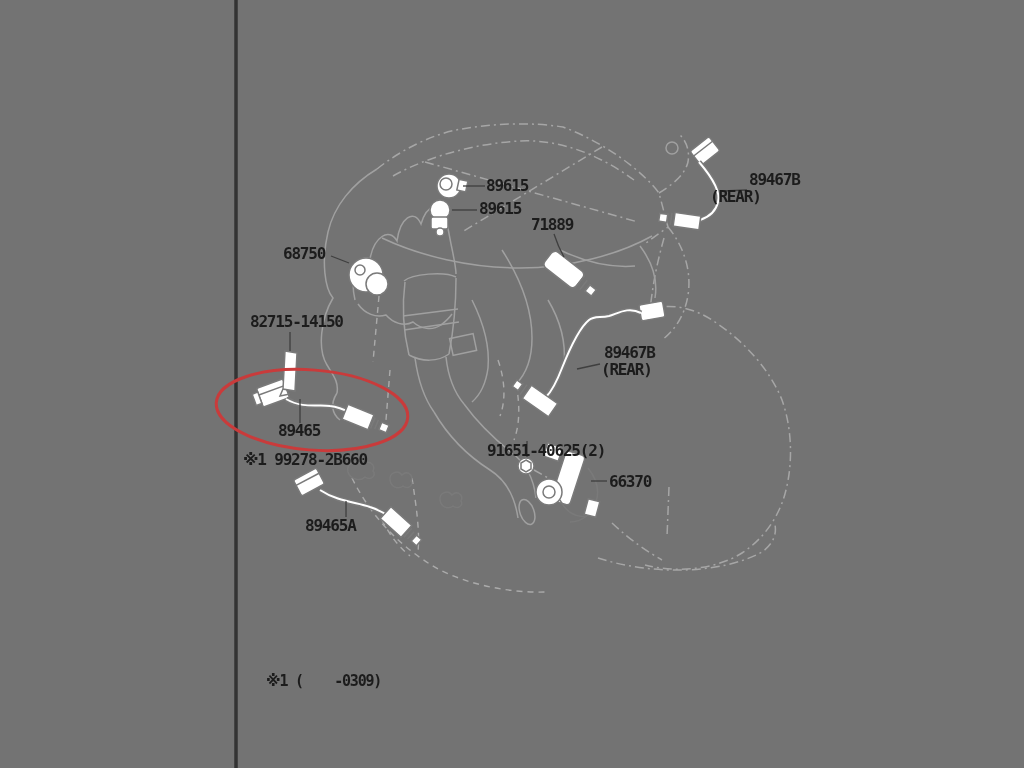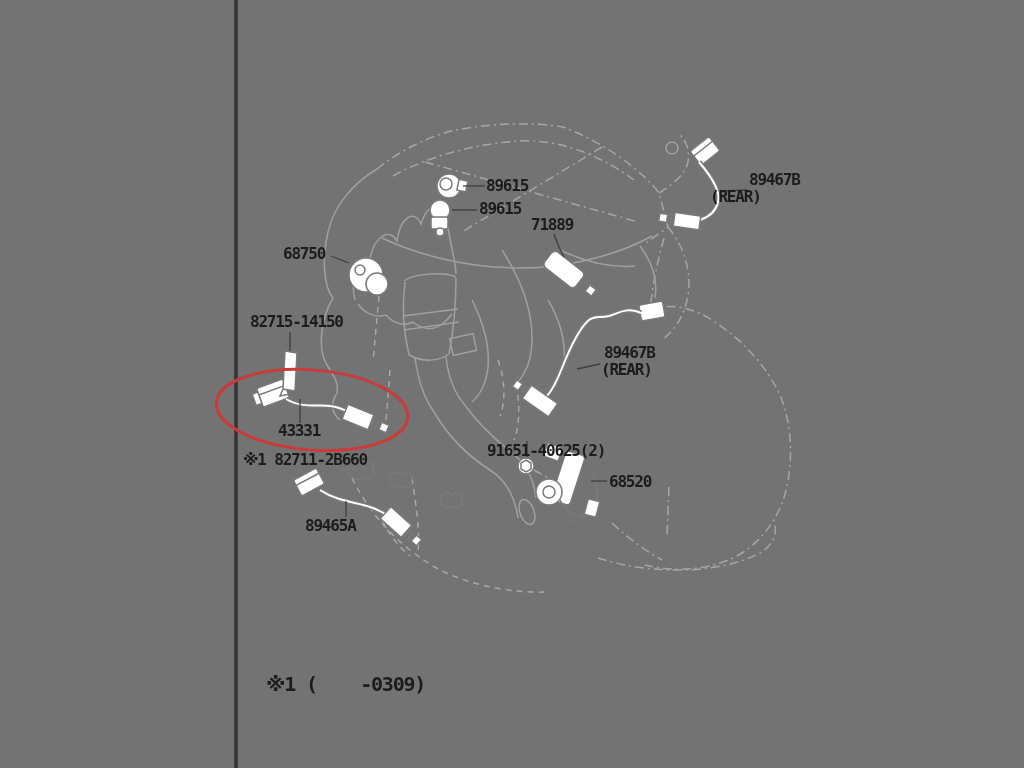--- a/index.html
+++ b/index.html
@@ -13,21 +13,21 @@
   svg.art{position:absolute;left:0;top:0;}
   .lbl{
     position:absolute;
     font-weight:bold;
     font-size:16px;
     line-height:1.05;
     letter-spacing:-1.2px;
     color:#1c1c1c;
     white-space:pre;
   }
-  .lbl.small{font-size:20px;}
+  .lbl.small{font-size:15px;}
 </style>
 </head>
 <body>
 
 <div class="canvas">
 
   <svg class="art" width="1024" height="768" viewBox="0 0 1024 768">
 
     <line x1="236" y1="0" x2="236" y2="768" stroke="#333" stroke-width="3.5"></line>
 
@@ -223,23 +223,23 @@
     <ellipse cx="312" cy="410" rx="96" ry="40" transform="rotate(4.5 312 410)" fill="none" stroke="#c93b3b" stroke-width="3"></ellipse>
   </svg>
 
   <div class="lbl" style="left:486px;top:178px">89615</div>
   <div class="lbl" style="left:479px;top:201px">89615</div>
   <div class="lbl" style="left:531px;top:217px">71889</div>
   <div class="lbl" style="left:749px;top:172px">89467B</div>
   <div class="lbl" style="left:710px;top:189px">(REAR)</div>
   <div class="lbl" style="left:283px;top:246px">68750</div>
   <div class="lbl" style="left:250px;top:314px">82715-14150</div>
-  <div class="lbl" style="left:278px;top:423px">43331</div>
-  <div class="lbl" style="left:243px;top:452px">※1 82711-2B660</div>
+  <div class="lbl" style="left:278px;top:423px">89465</div>
+  <div class="lbl" style="left:243px;top:452px">※1 99278-2B660</div>
   <div class="lbl" style="left:604px;top:345px">89467B</div>
   <div class="lbl" style="left:601px;top:362px">(REAR)</div>
   <div class="lbl" style="left:487px;top:443px">91651-40625(2)</div>
-  <div class="lbl" style="left:609px;top:474px">68520</div>
+  <div class="lbl" style="left:609px;top:474px">66370</div>
   <div class="lbl" style="left:305px;top:518px">89465A</div>
 
   <div class="lbl small" style="left:266px;top:674px">※1 (    -0309)</div>
 
 </div>
 
 </body></html>

